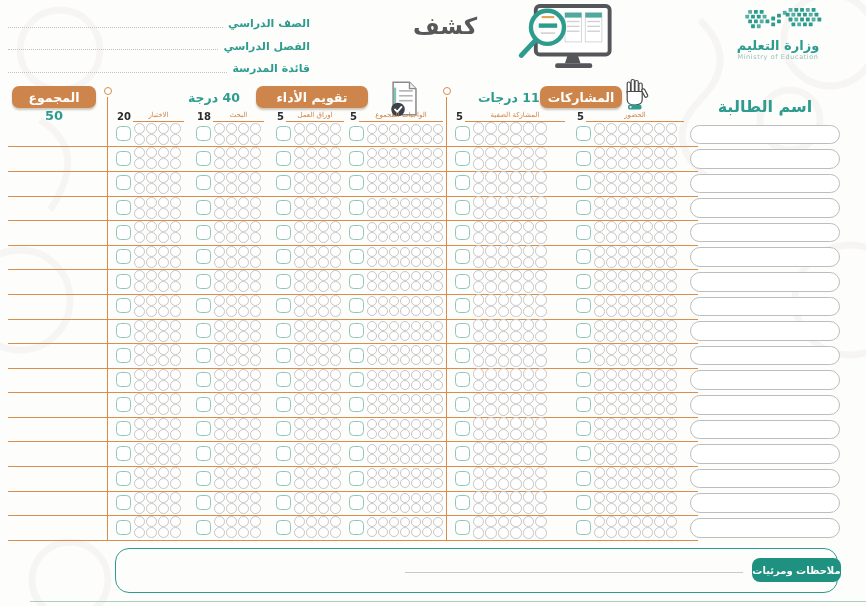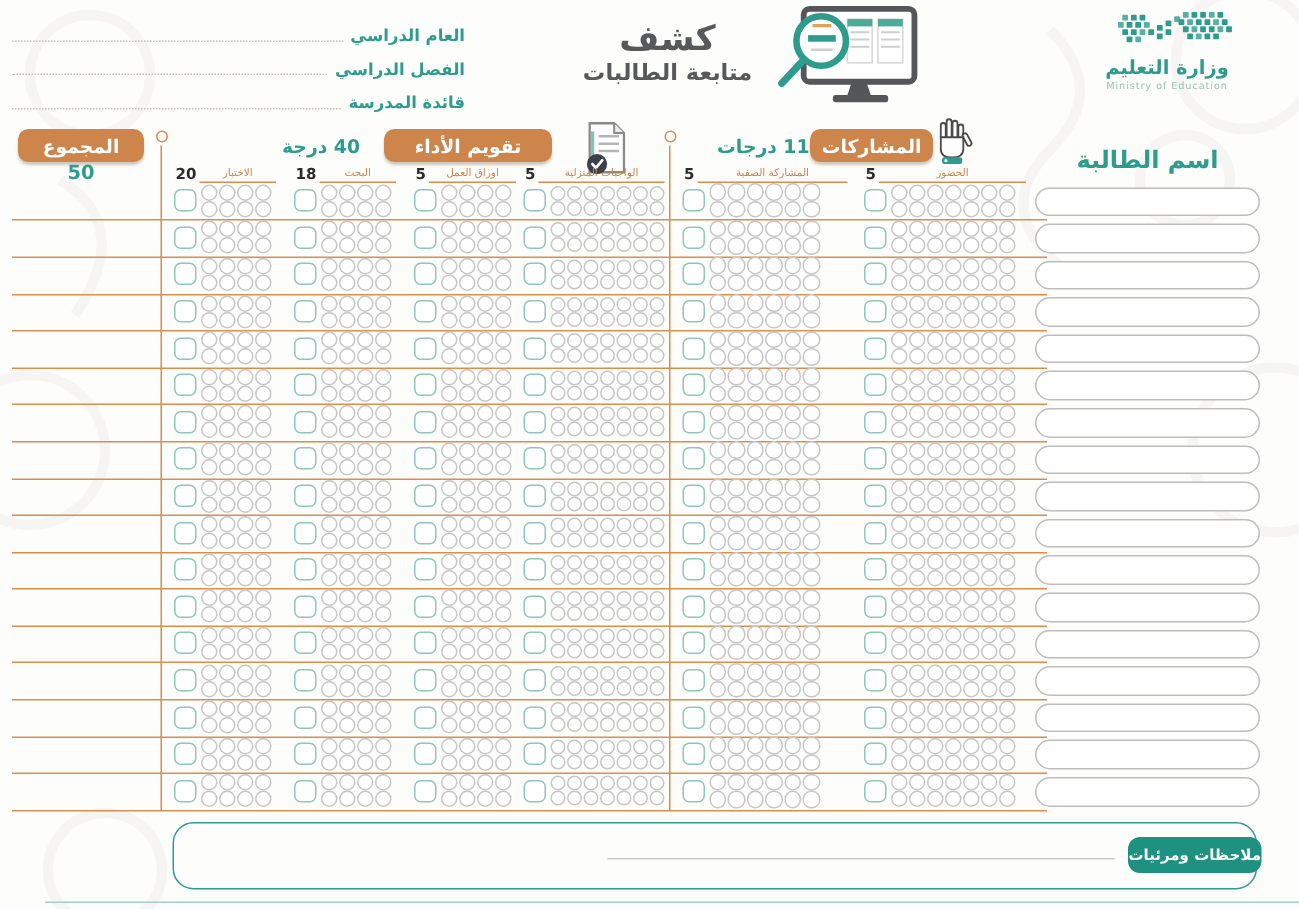--- a/index.html
+++ b/index.html
@@ -123,21 +123,20 @@
         <rect x="38" y="16" width="4" height="4" rx="0.6" fill="#2E9C8D" opacity="1"></rect>
         <rect x="44" y="13" width="4" height="4" rx="0.6" fill="#2E9C8D" opacity="1"></rect>
       </svg>
     <div class="logo-ar">وزارة التعليم</div>
     <div class="logo-en">Ministry of Education</div>
   </div>
 
   <div class="title-block">
     <div class="title-text">
       <div class="title-l1">كشف</div>
-      <div class="title-l2">متابعة الطالبات</div>
     </div>
     <svg width="108" height="68" viewBox="0 0 104 70">
       <rect x="24" y="2" width="76" height="50" rx="4" fill="#fff" stroke="#55565A" stroke-width="4"></rect>
       <rect x="54" y="9" width="17" height="30" fill="#fff" stroke="#D5D5D5" stroke-width="1"></rect>
       <rect x="54" y="9" width="17" height="5" fill="#2E9C8D" opacity=".85"></rect>
       <line x1="56" y1="18" x2="69" y2="18" stroke="#CFCFCF" stroke-width="1.4"></line>
       <line x1="56" y1="23" x2="69" y2="23" stroke="#CFCFCF" stroke-width="1.4"></line>
       <line x1="56" y1="28" x2="69" y2="28" stroke="#CFCFCF" stroke-width="1.4"></line>
       <rect x="75" y="9" width="17" height="30" fill="#fff" stroke="#D5D5D5" stroke-width="1"></rect>
       <rect x="75" y="9" width="17" height="5" fill="#2E9C8D" opacity=".85"></rect>
@@ -150,21 +149,21 @@
       <line x1="30" y1="13.5" x2="43" y2="13.5" stroke="#E0A355" stroke-width="2.2"></line>
       <rect x="27" y="20" width="19" height="4.5" fill="#2E9C8D"></rect>
       <line x1="29" y1="30" x2="44" y2="30" stroke="#CFCFCF" stroke-width="1.6"></line>
       <line x1="24" y1="37" x2="9" y2="53" stroke="#2E9C8D" stroke-width="5" stroke-linecap="round"></line>
     </svg>
   </div>
 
   <div class="fields">
     <div class="fgroup fg-left">
         <div class="frow">
-          <span class="flabel">العام الدراسي</span>
+          <span class="flabel">الصف الدراسي</span>
           <span class="fline"></span>
         </div>
         <div class="frow">
           <span class="flabel">الفصل الدراسي</span>
           <span class="fline"></span>
         </div>
         <div class="frow">
           <span class="flabel">قائدة المدرسة</span>
           <span class="fline"></span>
         </div>
@@ -217,21 +216,21 @@
       <div class="colhead" style="left: 188px; width: 68px;">
         <span class="colnum">18</span>
         <span class="collabel">البحث</span>
       </div>
       <div class="colhead" style="left: 268px; width: 68px;">
         <span class="colnum">5</span>
         <span class="collabel">اوراق العمل</span>
       </div>
       <div class="colhead" style="left: 341px; width: 94px;">
         <span class="colnum">5</span>
-        <span class="collabel">الواجبات المنزلية</span>
+        <span class="collabel">الواجبات المجموع</span>
       </div>
       <div class="colhead" style="left: 447px; width: 110px;">
         <span class="colnum">5</span>
         <span class="collabel">المشاركة الصفية</span>
       </div>
       <div class="colhead" style="left: 568px; width: 108px;">
         <span class="colnum">5</span>
         <span class="collabel">الحضور</span>
       </div>
     </div>

